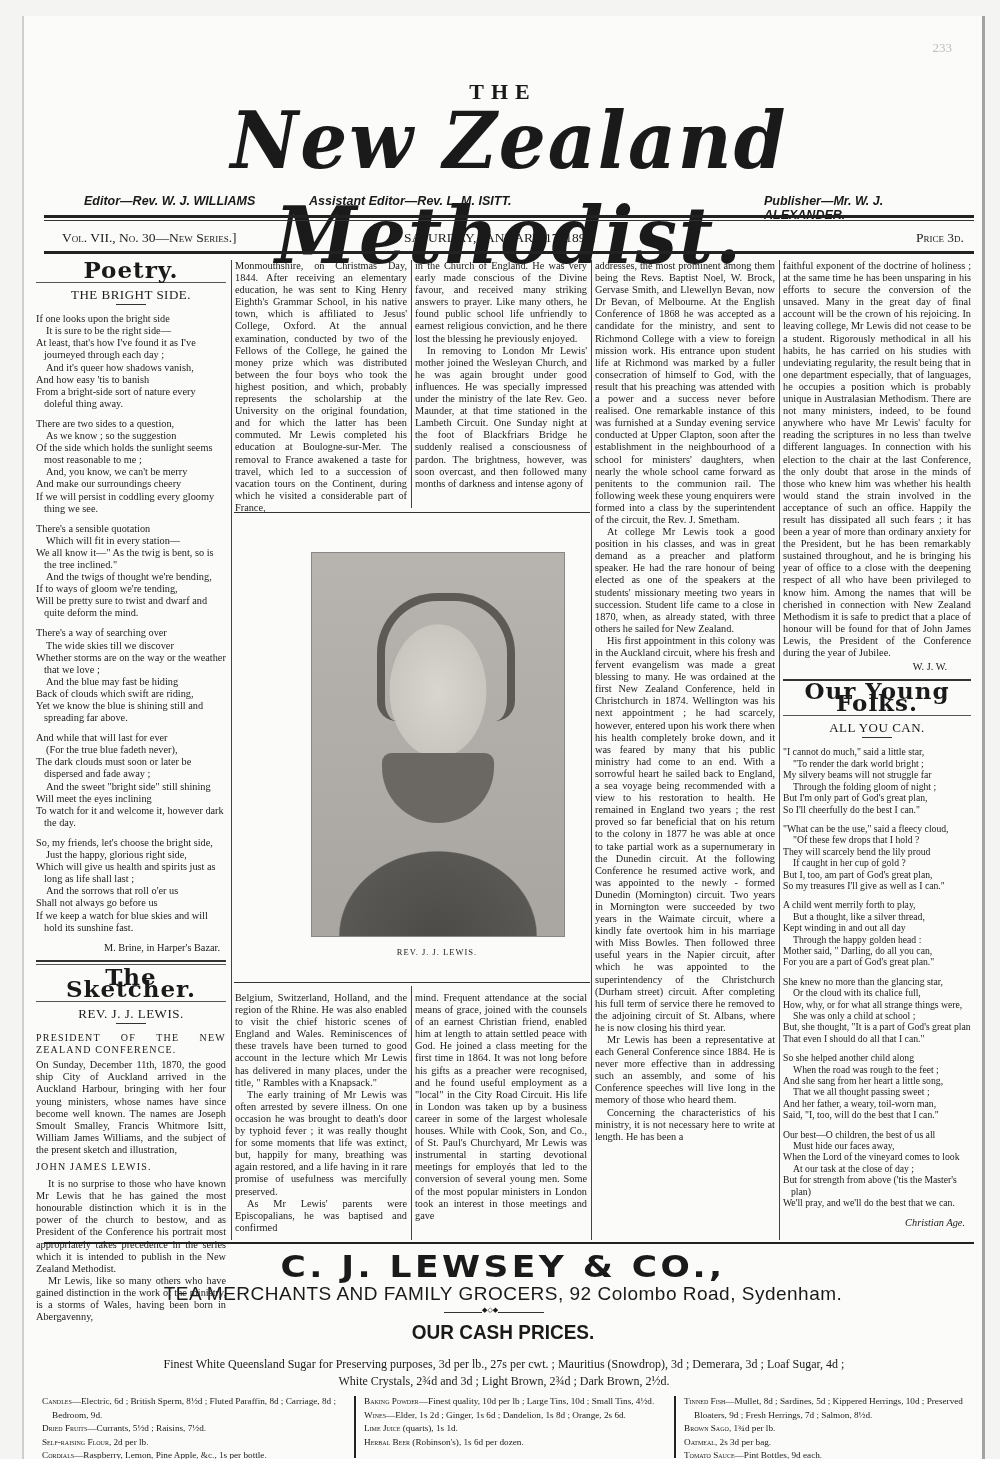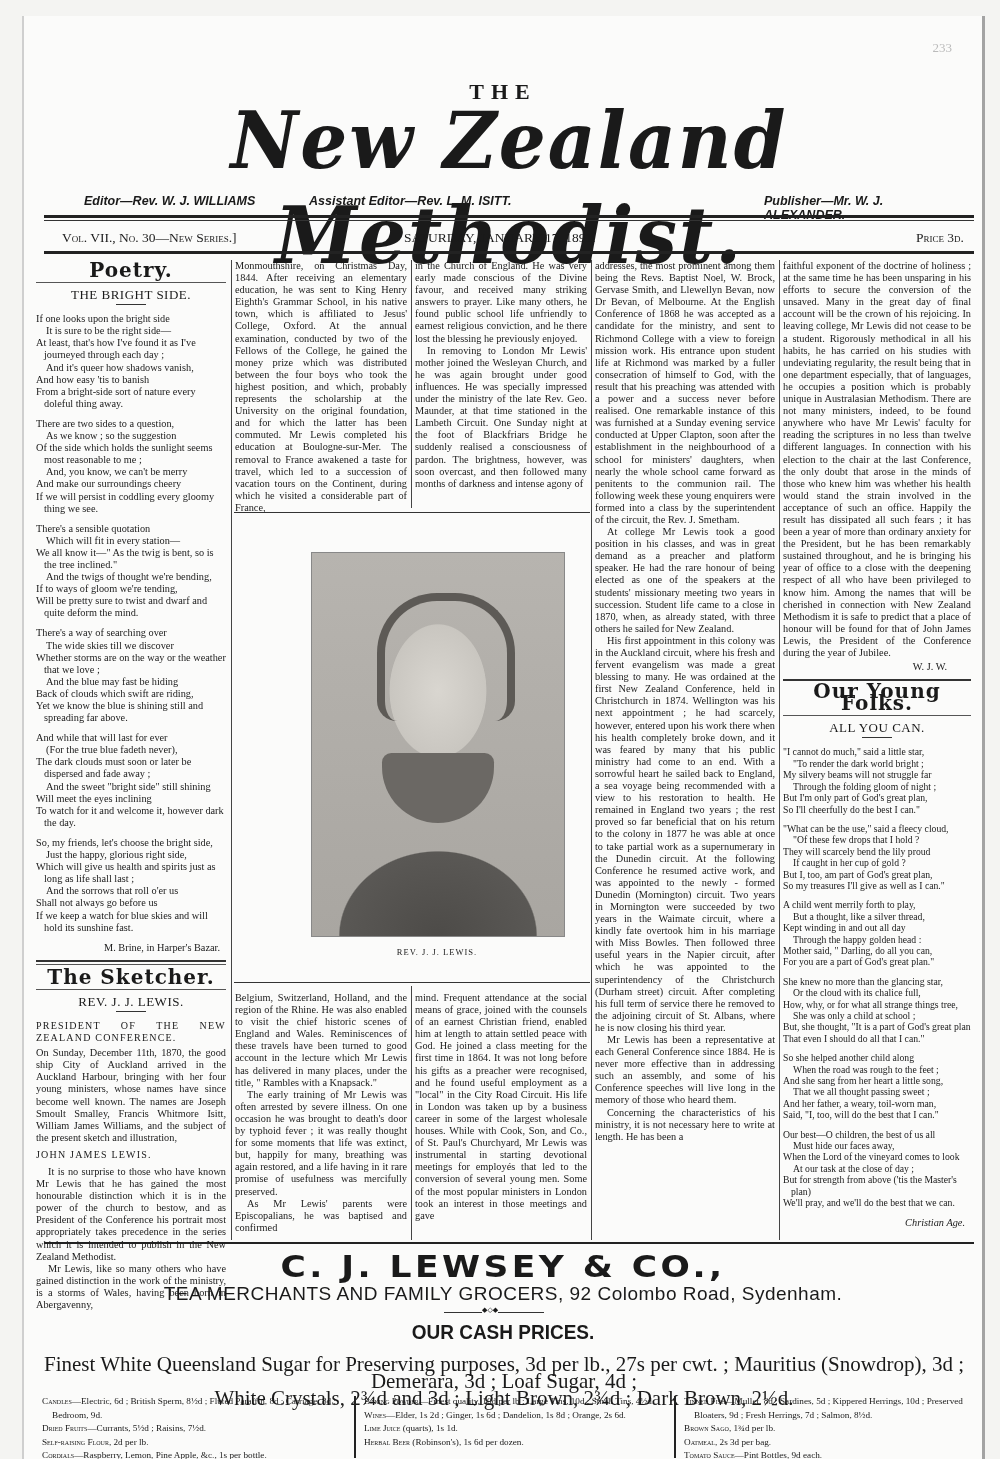--- a/index.html
+++ b/index.html
@@ -13,21 +13,21 @@
   .staffline .ae { position:absolute; left:225px; }
   .staffline .pub { position:absolute; left:680px; }
   .rule-thick { position:absolute; left:20px; width:930px; height:3px; background:#222; }
   .rule-thin { position:absolute; left:20px; width:930px; height:1px; background:#333; }
   .dateline { position:absolute; top:214px; left:30px; width:910px; font-size:13.5px; }
   .dateline .vol { position:absolute; left:8px; font-variant:small-caps; }
   .dateline .date { position:absolute; left:350px; }
   .dateline .price { position:absolute; right:0; font-variant:small-caps; }
   .col { position:absolute; font-size:10.3px; line-height:12.1px; text-align:justify; }
   .vrule { position:absolute; width:1px; background:#444; }
-  .section-head { text-align:center; font-family:"DejaVu Serif",serif; font-weight:bold; font-size:20px; letter-spacing:1px; margin:4px 0 6px; }
+  .section-head { text-align:center; font-family:"DejaVu Serif",serif; font-weight:bold; font-size:23px; letter-spacing:1px; margin:4px 0 6px; }
   .title { text-align:center; font-size:13px; letter-spacing:0.5px; margin:4px 0 3px; }
   .shortrule { width:30px; height:1px; background:#333; margin:3px auto 8px; }
   .hr { height:2px; background:#333; margin:6px 0 2px; }
   .hr1 { height:1px; background:#555; margin:0 0 6px; }
   .poem p { margin:0; text-align:left; }
   .poem .stanza { margin-bottom:8px; }
   .poem .l { padding-left:8px; text-indent:-8px; }
   .poem .in { padding-left:18px; }
   .attrib { text-align:right; font-size:10.3px; margin:2px 6px 4px 0; }
   .sub { font-size:10px; letter-spacing:1.2px; font-variant:small-caps; margin:3px 0; }
@@ -38,21 +38,21 @@
     linear-gradient(#b7b4af, #a9a6a1); border:1px solid #888; }
   .photo .hair { position:absolute; left:65px; top:40px; width:122px; height:120px; border-radius:60px 60px 20px 20px; border:8px solid #5d5a56; border-bottom:none; }
   .photo .beard { position:absolute; left:70px; top:200px; width:112px; height:70px; background:#6b6864; border-radius:10px 10px 60px 60px; }
   .caption { position:absolute; left:287px; top:931px; width:252px; text-align:center; font-size:8.5px; letter-spacing:1px; }
   .ad-name { position:absolute; top:1233px; left:0; width:958px; text-align:center; font-family:"DejaVu Sans",sans-serif; font-weight:bold; font-size:30px; letter-spacing:3px; transform:scaleX(1.15); }
   .ad-line { position:absolute; top:1267px; left:0; width:958px; text-align:center; font-family:"Liberation Sans",sans-serif; font-size:19px; letter-spacing:0.5px; }
   .ad-orn { position:absolute; top:1296px; left:420px; width:100px; height:1px; background:#333; }
   .ad-orn::after { content:"◆◇◆"; position:absolute; left:38px; top:-6px; font-size:7px; background:#fbfbfa; }
   .ad-cash { position:absolute; top:1305px; left:0; width:958px; text-align:center; font-family:"Liberation Sans",sans-serif; font-weight:bold; font-size:19px; transform:scaleY(1.1); }
   .ad-reduc { position:absolute; top:1325px; left:0; width:958px; text-align:center; font-size:14px; letter-spacing:8px; }
-  .ad-sugar { position:absolute; top:1340px; left:20px; width:920px; text-align:center; font-size:21px; line-height:17px; }
+  .ad-sugar { position:absolute; top:1340px; left:20px; width:920px; text-align:center; font-size:12px; line-height:17px; }
   .price-col { position:absolute; top:1379px; font-size:9.2px; line-height:13.5px; }
   .price-col p { margin:0; padding-left:10px; text-indent:-10px; }
   .price-col .sc { font-variant:small-caps; }
   .price-rule { position:absolute; top:1380px; width:2px; height:62px; background:#222; }
   .bottom-edge { position:absolute; left:0; top:1448px; width:958px; height:11px; background:linear-gradient(#fbfbfa, #333 40%, #111); }
 </style>
 </head>
 <body>
 
 <div class="page">
@@ -211,21 +211,21 @@
           <p class="l">A child went merrily forth to play,</p>
           <p class="l in">But a thought, like a silver thread,</p>
           <p class="l">Kept winding in and out all day</p>
           <p class="l in">Through the happy golden head :</p>
           <p class="l">Mother said, " Darling, do all you can,</p>
           <p class="l">For you are a part of God's great plan."</p>
         </div>
         <div class="stanza">
           <p class="l">She knew no more than the glancing star,</p>
           <p class="l in">Or the cloud with its chalice full,</p>
-          <p class="l">How, why, or for what all strange things tree,</p>
+          <p class="l">How, why, or for what all strange things were,</p>
           <p class="l in">She was only a child at school ;</p>
           <p class="l">But, she thought, "It is a part of God's great plan</p>
           <p class="l">That even I should do all that I can."</p>
         </div>
         <div class="stanza">
           <p class="l">So she helped another child along</p>
           <p class="l in">When the road was rough to the feet ;</p>
           <p class="l">And she sang from her heart a little song,</p>
           <p class="l in">That we all thought passing sweet ;</p>
           <p class="l">And her father, a weary, toil-worn man,</p>

